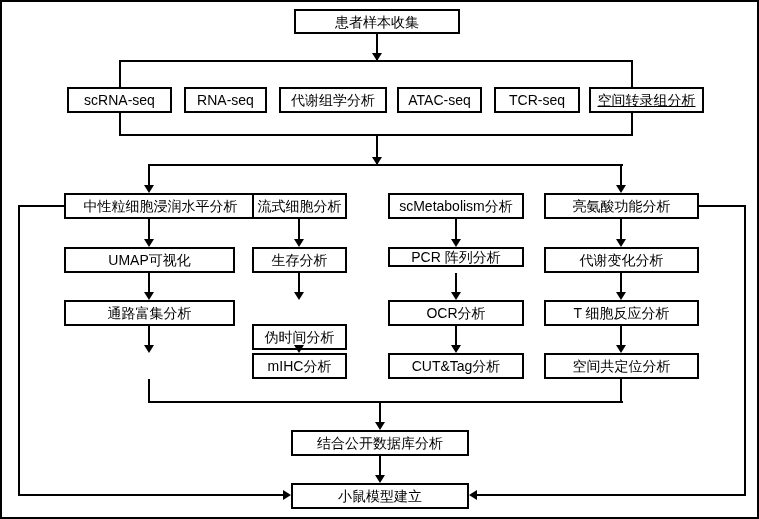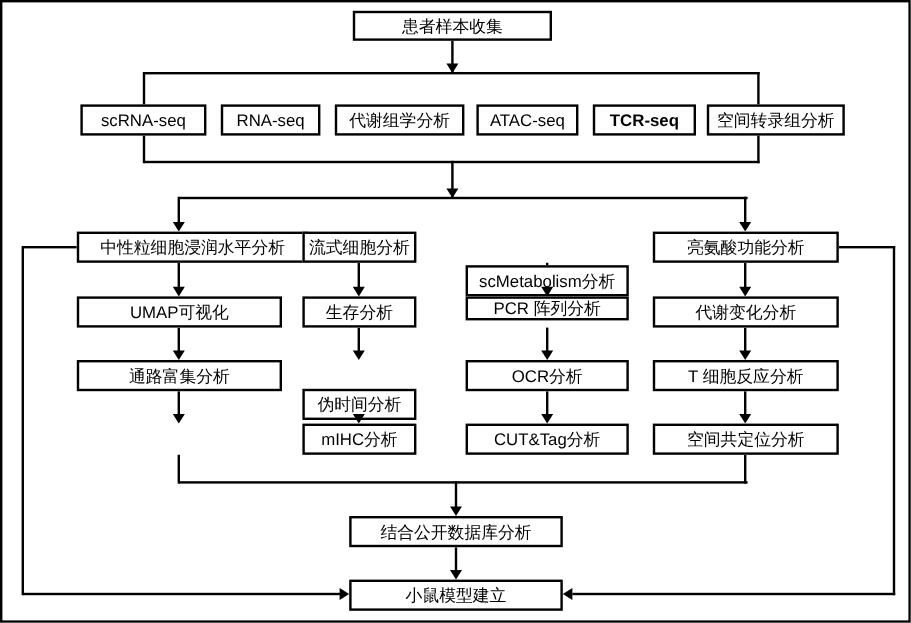--- a/index.html
+++ b/index.html
@@ -102,33 +102,33 @@
   <div class="ln v" style="left:742px;top:203px;height:291px;"></div>
   <div class="ln h" style="left:475px;top:492px;width:269px;"></div>
   <div class="al" style="left:467px;top:488px;"></div>
 
   <div class="box" style="left:292px;top:7px;width:166px;height:25px;">患者样本收集</div>
 
   <div class="box" style="left:65px;top:85px;width:105px;height:26px;">scRNA-seq</div>
   <div class="box" style="left:182px;top:85px;width:83px;height:26px;">RNA-seq</div>
   <div class="box" style="left:277px;top:85px;width:108px;height:26px;">代谢组学分析</div>
   <div class="box" style="left:395px;top:85px;width:85px;height:26px;">ATAC-seq</div>
-  <div class="box" style="left:492px;top:85px;width:86px;height:26px;font-weight:bold;">TCR-seq</div>
-  <div class="box" style="left:587px;top:85px;width:115px;height:26px;">空间转录组分析</div>
+  <div class="box" style="left:492px;top:85px;width:86px;height:26px;">TCR-seq</div>
+  <div class="box" style="left:587px;top:85px;width:115px;height:26px;text-decoration:underline;">空间转录组分析</div>
 
   <div class="box" style="left:62px;top:191px;width:193px;height:26px;">中性粒细胞浸润水平分析</div>
   <div class="box" style="left:62px;top:245px;width:171px;height:26px;">UMAP可视化</div>
   <div class="box" style="left:62px;top:298px;width:171px;height:26px;">通路富集分析</div>
 
   <div class="box" style="left:250px;top:191px;width:95px;height:26px;">流式细胞分析</div>
   <div class="box" style="left:250px;top:245px;width:95px;height:26px;">生存分析</div>
   <div class="box" style="left:250px;top:298px;width:95px;height:26px;margin-top:24px;">伪时间分析</div>
   <div class="box" style="left:250px;top:351px;width:95px;height:26px;">mIHC分析</div>
 
-  <div class="box" style="left:386px;top:191px;width:136px;height:26px;margin-top:28px;">scMetabolism分析</div>
+  <div class="box" style="left:386px;top:191px;width:136px;height:26px;">scMetabolism分析</div>
   <div class="box" style="left:386px;top:245px;width:136px;height:20px;text-align:right;">PCR 阵列分析</div>
   <div class="box" style="left:386px;top:298px;width:136px;height:26px;">OCR分析</div>
   <div class="box" style="left:386px;top:351px;width:136px;height:26px;">CUT&amp;Tag分析</div>
 
   <div class="box" style="left:542px;top:191px;width:155px;height:26px;">亮氨酸功能分析</div>
   <div class="box" style="left:542px;top:245px;width:155px;height:26px;">代谢变化分析</div>
   <div class="box" style="left:542px;top:298px;width:155px;height:26px;">T 细胞反应分析</div>
   <div class="box" style="left:542px;top:351px;width:155px;height:26px;">空间共定位分析</div>
 
   <div class="box" style="left:289px;top:428px;width:178px;height:26px;">结合公开数据库分析</div>

